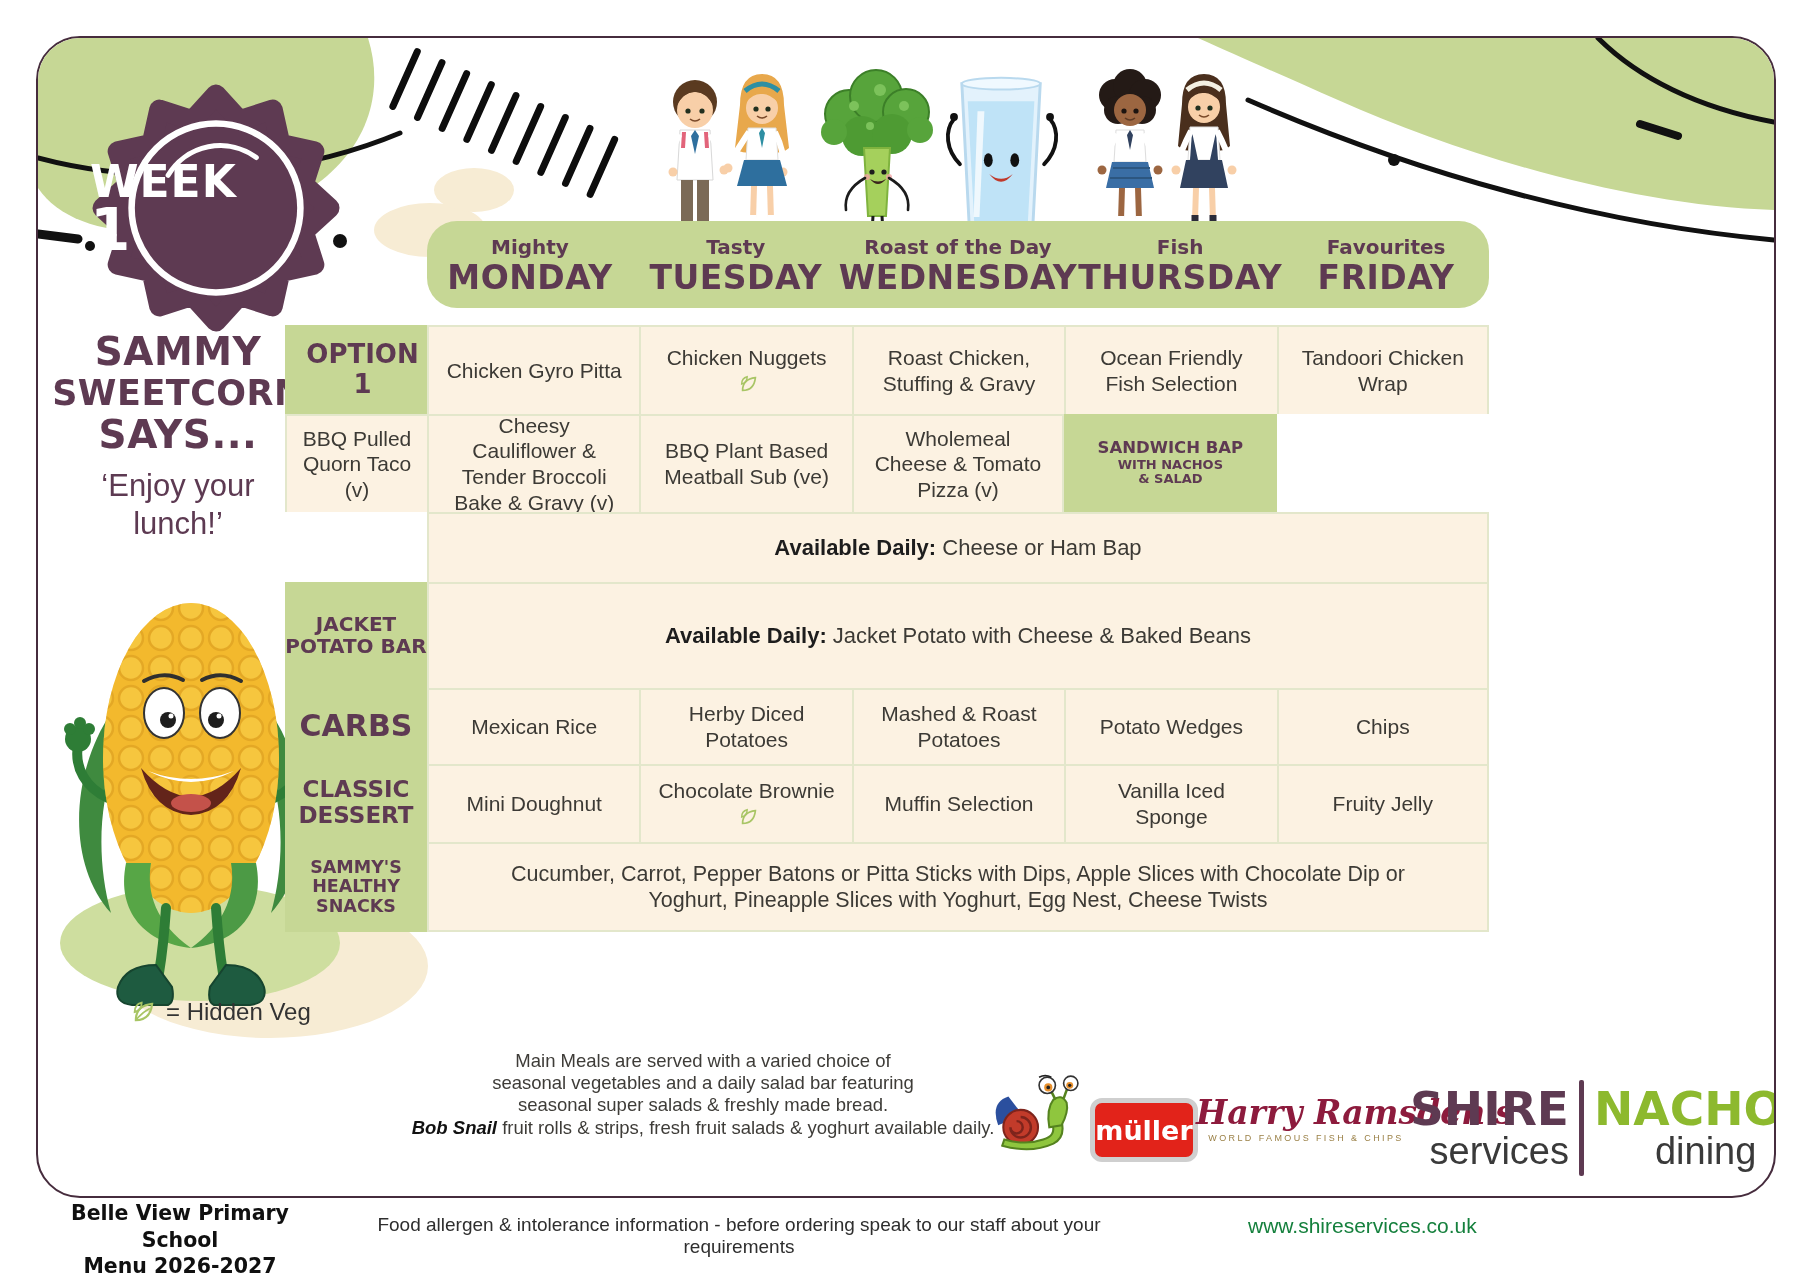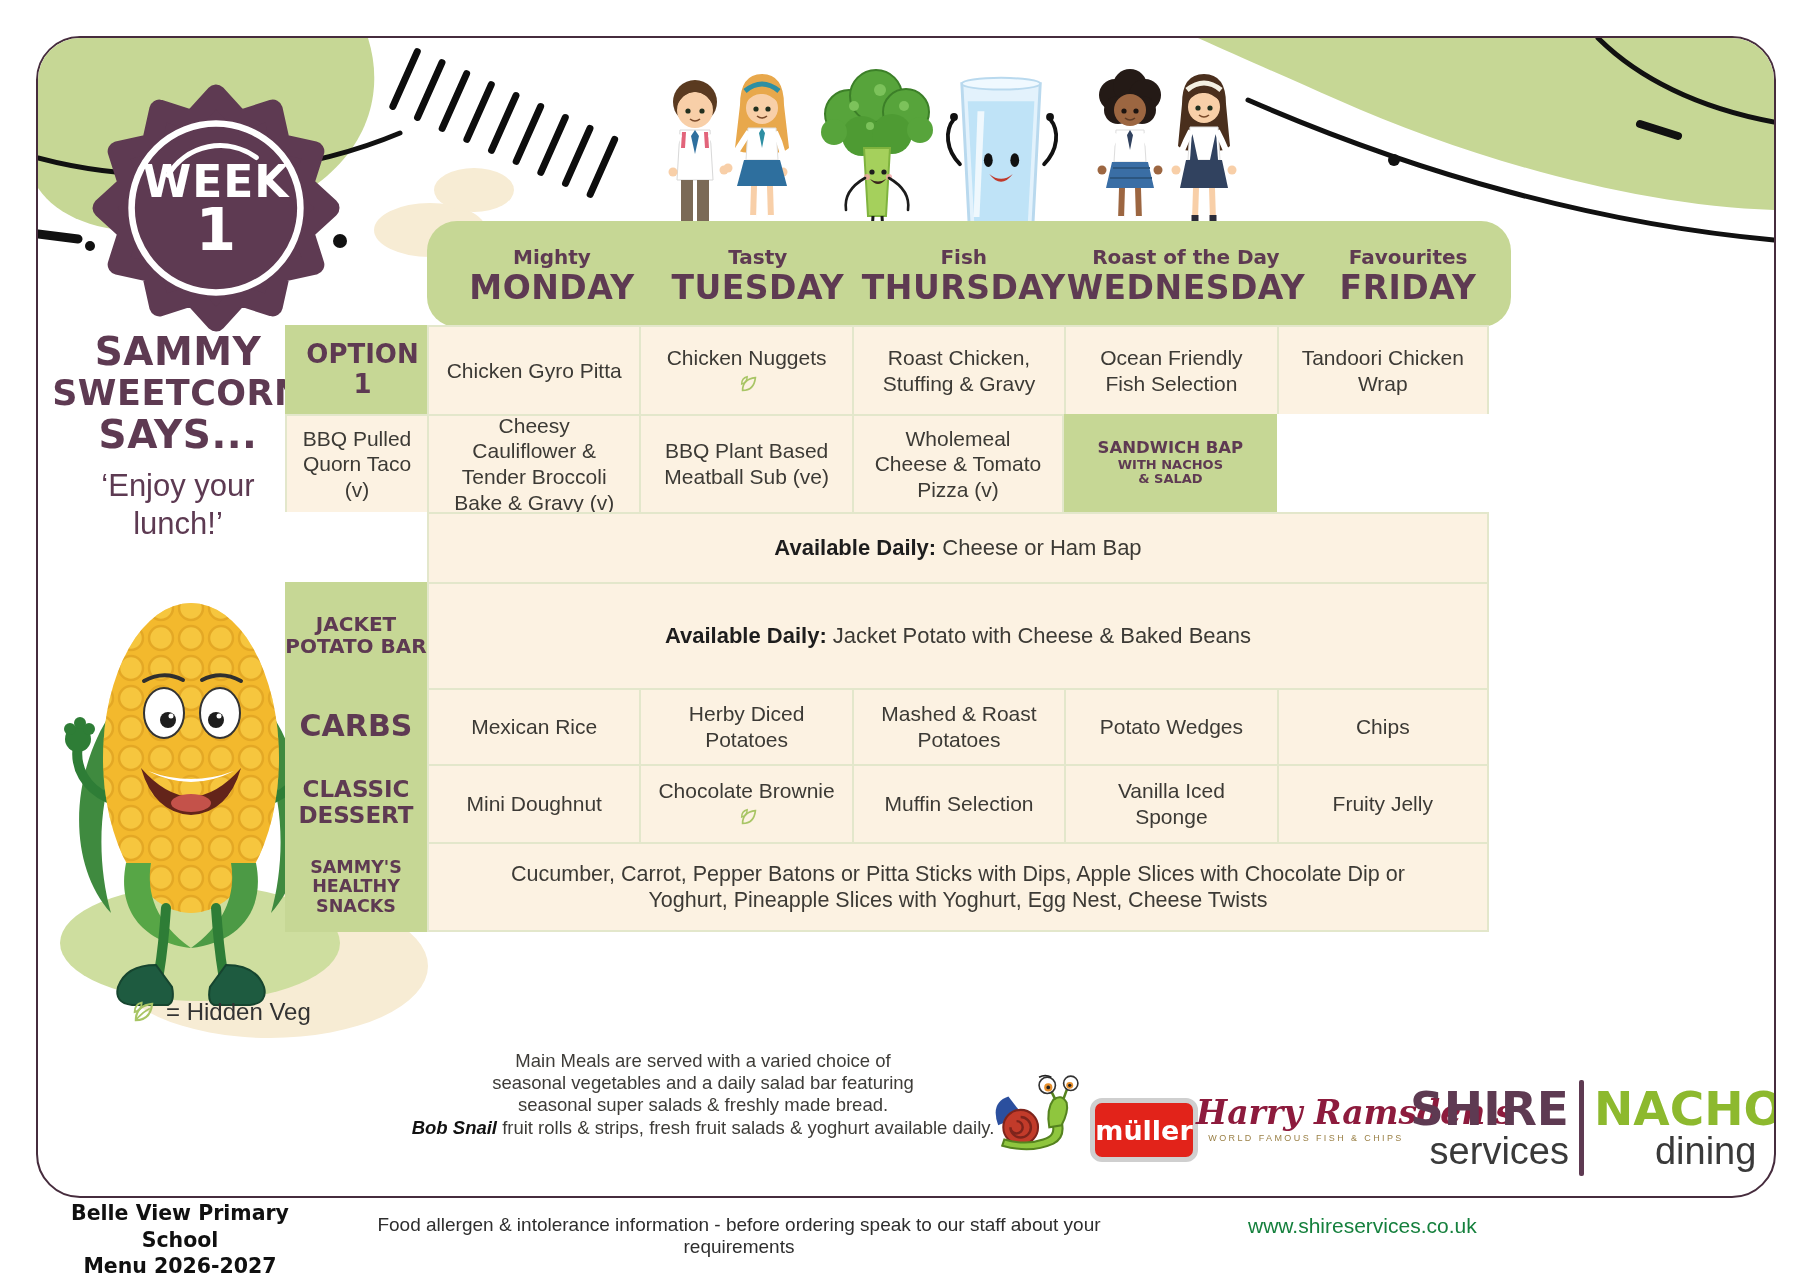--- a/index.html
+++ b/index.html
@@ -10,27 +10,27 @@
   .abs{position:absolute;}
   .deco{left:0;top:0;width:1736px;height:1158px;}
 
   
   .fun{font-family:"DejaVu Sans",sans-serif;font-weight:800;color:#5e3a52;}
 
   
   .badge{left:52px;top:44px;width:252px;height:252px;}
   .badge svg{position:absolute;left:0;top:0;width:100%;height:100%;}
   .badge .txt{position:absolute;left:0;top:0;width:100%;height:100%;display:flex;
-    flex-direction:column;align-items:center;justify-content:center;color:#fff;}
+    flex-direction:column;justify-content:center;color:#fff;}
   .badge .w{font-size:44px;font-weight:800;letter-spacing:1px;line-height:1;font-family:"DejaVu Sans",sans-serif;}
   .badge .n{font-size:58px;font-weight:800;line-height:.9;font-family:"DejaVu Sans",sans-serif;}
 
   
-  .daybar{left:389px;top:183px;width:1062px;height:106px;background:#c6d795;border-radius:30px;
-          display:flex;padding-left:22px;}
+  .daybar{left:389px;top:183px;width:1062px;height:87px;background:#c6d795;border-radius:30px;
+          display:flex;}
   .daycol{flex:1;display:flex;flex-direction:column;align-items:center;justify-content:center;gap:2px;}
   .daytag{font-size:20px;font-weight:700;color:#5e3a52;font-family:"DejaVu Sans",sans-serif;}
   .dayname{font-size:33px;letter-spacing:.5px;line-height:1;}
 
   
   .sideblock{left:6px;top:292px;width:268px;text-align:center;}
   .says{font-size:39px;line-height:1.12;letter-spacing:.5px;}
   .says2{font-size:35px;}
   .quote{font-size:31px;color:#5d3a52;line-height:1.25;margin-top:10px;font-family:"Liberation Sans",sans-serif;}
   .legend{left:88px;top:960px;display:flex;align-items:center;gap:8px;}
@@ -271,26 +271,26 @@
   <div class="abs daybar">
     <div class="daycol">
       <span class="daytag">Mighty</span>
       <span class="dayname fun">MONDAY</span>
     </div>
     <div class="daycol">
       <span class="daytag">Tasty</span>
       <span class="dayname fun">TUESDAY</span>
     </div>
     <div class="daycol">
+      <span class="daytag">Roast of the Day</span>
+      <span class="dayname fun">WEDNESDAY</span>
+    </div>
+    <div class="daycol">
       <span class="daytag">Fish</span>
       <span class="dayname fun">THURSDAY</span>
-    </div>
-    <div class="daycol">
-      <span class="daytag">Roast of the Day</span>
-      <span class="dayname fun">WEDNESDAY</span>
     </div>
     <div class="daycol">
       <span class="daytag">Favourites</span>
       <span class="dayname fun">FRIDAY</span>
     </div>
   </div>
 
   <div class="abs sideblock">
     <div class="fun says">SAMMY</div>
     <div class="fun says says2">SWEETCORN</div>

